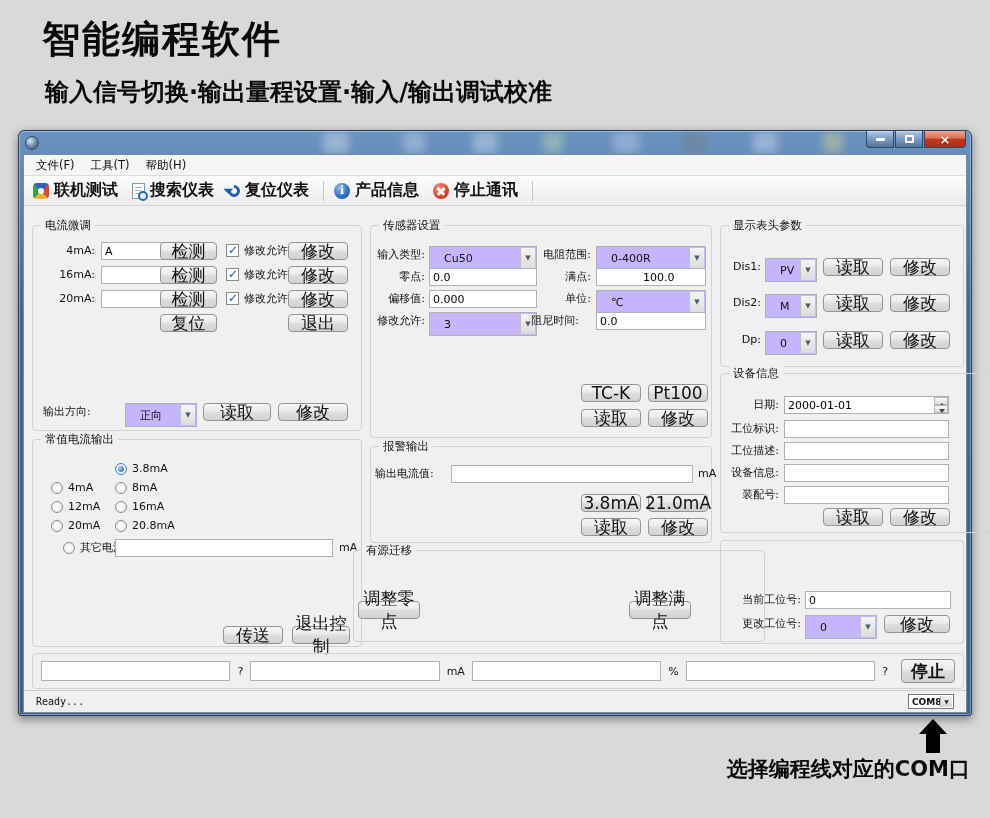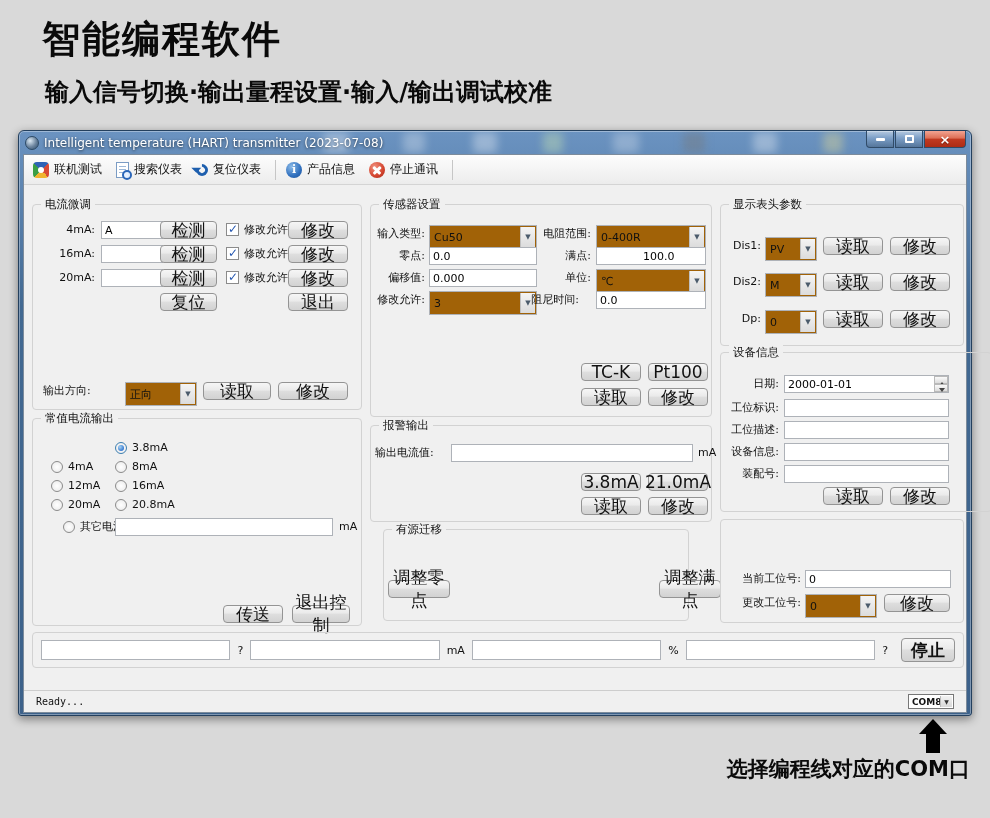--- a/index.html
+++ b/index.html
@@ -25,21 +25,21 @@
   .win-btn.close { width:42px; border-radius:0 0 4px 0;
     background:linear-gradient(#f2a492, #dd6e55 45%, #c13a22 50%, #ad2c16); }
   .g-min { width:9px; height:3px; background:#fff; border-radius:1px; }
   .g-max { width:9px; height:8px; border:2px solid #fff; border-radius:1px; }
   .g-close { color:#fff; font-size:13px; font-weight:bold; line-height:1; text-shadow:0 1px 1px rgba(0,0,0,.4); }
 
   .app-body { height:559px; background:#f0f0f0; border:1px solid #7c8b9b; display:flex; flex-direction:column; }
   .menubar { height:21px; background:#f5f5f5; border-bottom:1px solid #dcdcdc; display:flex; align-items:center; padding-left:4px; }
   .menu-item { font-size:11.5px; padding:2px 8px; }
   .toolbar { height:30px; background:linear-gradient(#fdfdfd, #ececec); border-bottom:1px solid #d4d4d4; display:flex; align-items:center; padding-left:4px; }
-  .tool-item { display:flex; align-items:center; gap:5px; padding:2px 9px 2px 5px; font-size:12px; font-weight:normal; }
+  .tool-item { display:flex; align-items:center; gap:5px; padding:2px 9px 2px 5px; font-size:16px; font-weight:bold; }
   .tool-sep { width:1px; height:20px; background:#c6c6c6; margin:0 5px; }
 
   
   .icon-sync { width:16px; height:16px; border-radius:4px; position:relative;
     background:conic-gradient(from 45deg, #d84a36 0 25%, #f0b42f 25% 50%, #3b9e44 50% 75%, #2f63b5 75% 100%); }
   .icon-sync::after { content:''; position:absolute; left:5px; top:5px; width:6px; height:6px; border-radius:50%; background:#fff; }
   .icon-search { width:13px; height:16px; background:#fff; border:1px solid #7b9cc4; position:relative; }
   .icon-search::before { content:''; position:absolute; left:2px; top:3px; right:2px; height:1px; background:#9db8d8; box-shadow:0 3px 0 #9db8d8, 0 6px 0 #9db8d8; }
   .icon-search::after { content:''; position:absolute; right:-4px; bottom:-3px; width:6px; height:6px; border:2px solid #2b66b8; border-radius:50%; background:rgba(230,240,255,.95); }
   .icon-reset { width:12px; height:12px; border:3px solid #1e5fae; border-radius:50%; border-top-color:transparent; transform:rotate(-45deg); position:relative; }
@@ -53,21 +53,21 @@
   
   .client { position:relative; flex:1; background:#f0f0f0; font-size:11px; }
   .gb { position:absolute; border:1px solid #d2d2d2; border-radius:4px; }
   .gb-title { position:absolute; top:-8px; left:8px; background:#f0f0f0; padding:0 4px; font-size:11.5px; white-space:nowrap; }
   .lbl { position:absolute; line-height:18px; white-space:nowrap; }
   .r { text-align:right; }
   .btn { position:absolute; height:18px; display:flex; align-items:center; justify-content:center; font-size:17px;
     border:1px solid #949494; border-radius:4px; color:#111; font-family:inherit;
     background:linear-gradient(#f6f6f6, #eaeaea 45%, #dedede 50%, #d2d2d2); cursor:default; }
   .input { position:absolute; height:18px; border:1px solid #aeb2b8; background:#fff; font-size:11px; font-family:inherit; padding:0 3px; }
-  .select { position:absolute; height:24px; border:1px solid #aeb2b8; background:#a16207; display:flex; align-items:center; padding:0 18px 0 4px; overflow:hidden; white-space:nowrap; }
+  .select { position:absolute; height:24px; border:1px solid #aeb2b8; background:#c4b5fd; display:flex; align-items:center; padding:0 18px 0 14px; overflow:hidden; white-space:nowrap; }
   .select::after { content:'▼'; position:absolute; right:1px; top:1px; bottom:1px; width:14px; font-size:7px; color:#4b5b6b;
     display:flex; align-items:center; justify-content:center; background:linear-gradient(#f4f4f4, #dcdcdc); border-left:1px solid #c0c0c0; }
   .check { position:absolute; width:13px; height:13px; border:1px solid #8b8b8b; background:#fff; }
   .check::after { content:'✓'; position:absolute; left:1px; top:-2px; color:#2456b0; font-size:12px; font-weight:bold; }
   .radio-cell { position:absolute; display:flex; align-items:center; gap:5px; }
   .radio { width:12px; height:12px; border:1px solid #8b8b8b; border-radius:50%; background:radial-gradient(#fff, #e8e8e8); position:relative; flex:0 0 auto; }
   .radio.on { border-color:#3c7fb1; }
   .radio.on::after { content:''; position:absolute; inset:2px; border-radius:50%; background:radial-gradient(circle at 35% 35%, #a8d4f2, #2f74d0 75%); }
   .spinwrap { position:absolute; }
   .spinwrap .input { left:0; top:0; right:0; width:100%; }
@@ -104,35 +104,39 @@
   <div class="titlebar">
     <div class="tb-blob" style="left:300px;width:26px"></div>
     <div class="tb-blob" style="left:380px;width:22px;background:rgba(255,255,255,.28)"></div>
     <div class="tb-blob" style="left:450px;width:24px"></div>
     <div class="tb-blob" style="left:520px;width:20px;background:rgba(190,220,180,.45)"></div>
     <div class="tb-blob" style="left:590px;width:26px;background:rgba(255,255,255,.26)"></div>
     <div class="tb-blob" style="left:660px;width:22px;background:rgba(120,120,120,.4)"></div>
     <div class="tb-blob" style="left:730px;width:24px"></div>
     <div class="tb-blob" style="left:800px;width:20px;background:rgba(230,220,150,.4)"></div>
     <span class="tb-icon"></span>
-    <span class="tb-title">Intelligent temperature (HART) transmitter (2023-07-08)</span>
     <div class="win-buttons">
       <div class="win-btn min">
           <span class="g-min"></span>
         </div>
       <div class="win-btn">
           <span class="g-max"></span>
         </div>
       <div class="win-btn close">
           <span class="g-close">×</span>
         </div>
     </div>
   </div>
 
   <div class="app-body">
+    <div class="menubar">
+      <span class="menu-item">文件(F)</span>
+      <span class="menu-item">工具(T)</span>
+      <span class="menu-item">帮助(H)</span>
+    </div>
 
     <div class="toolbar">
       <div class="tool-item">
         <span class="icon-sync"></span>
         <span>联机测试</span>
       </div>
       <div class="tool-item">
         <span class="icon-search"></span>
         <span>搜索仪表</span>
       </div>
@@ -262,21 +266,21 @@
         <span class="gb-title">报警输出</span>
         <span class="lbl" style="left:4px;top:18px">输出电流值:</span>
         <input class="input" style="left: 80px; top: 18px; width: 242px;">
         <span class="lbl" style="left:327px;top:18px">mA</span>
         <button class="btn" style="left:210px;top:47px;width:60px">3.8mA</button>
         <button class="btn" style="left:277px;top:47px;width:60px">21.0mA</button>
         <button class="btn" style="left:210px;top:71px;width:60px">读取</button>
         <button class="btn" style="left:277px;top:71px;width:60px">修改</button>
       </div>
 
-      <div class="gb" style="left:359px;top:344px;width:306px;height:92px">
+      <div class="gb" style="left:329px;top:344px;width:412px;height:92px">
         <span class="gb-title">有源迁移</span>
         <button class="btn" style="left:4px;top:50px;width:62px">调整零点</button>
         <button class="btn" style="left:275px;top:50px;width:62px">调整满点</button>
       </div>
 
       <div class="gb" style="left:696px;top:19px;width:244px;height:142px">
         <span class="gb-title">显示表头参数</span>
 
         <span class="lbl r" style="left:0;top:32px;width:40px">Dis1:</span>
         <div class="select" style="left:44px;top:32px;width:52px">PV</div>

